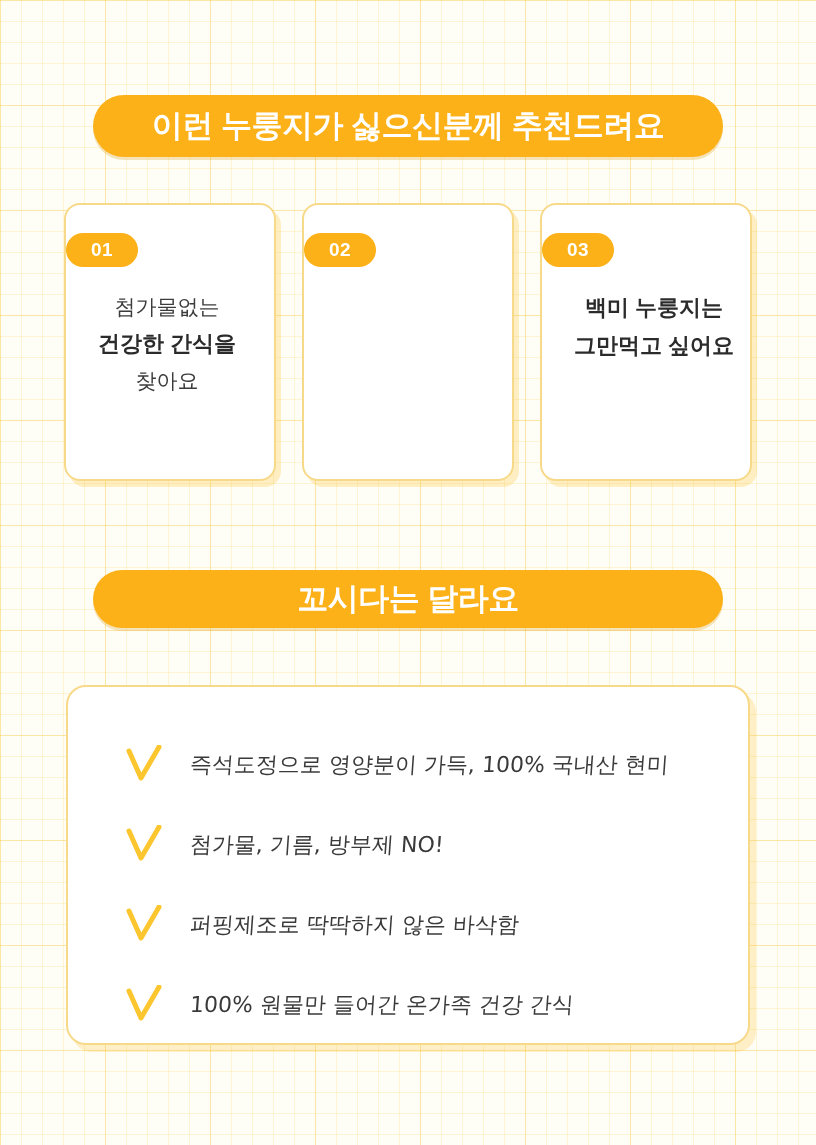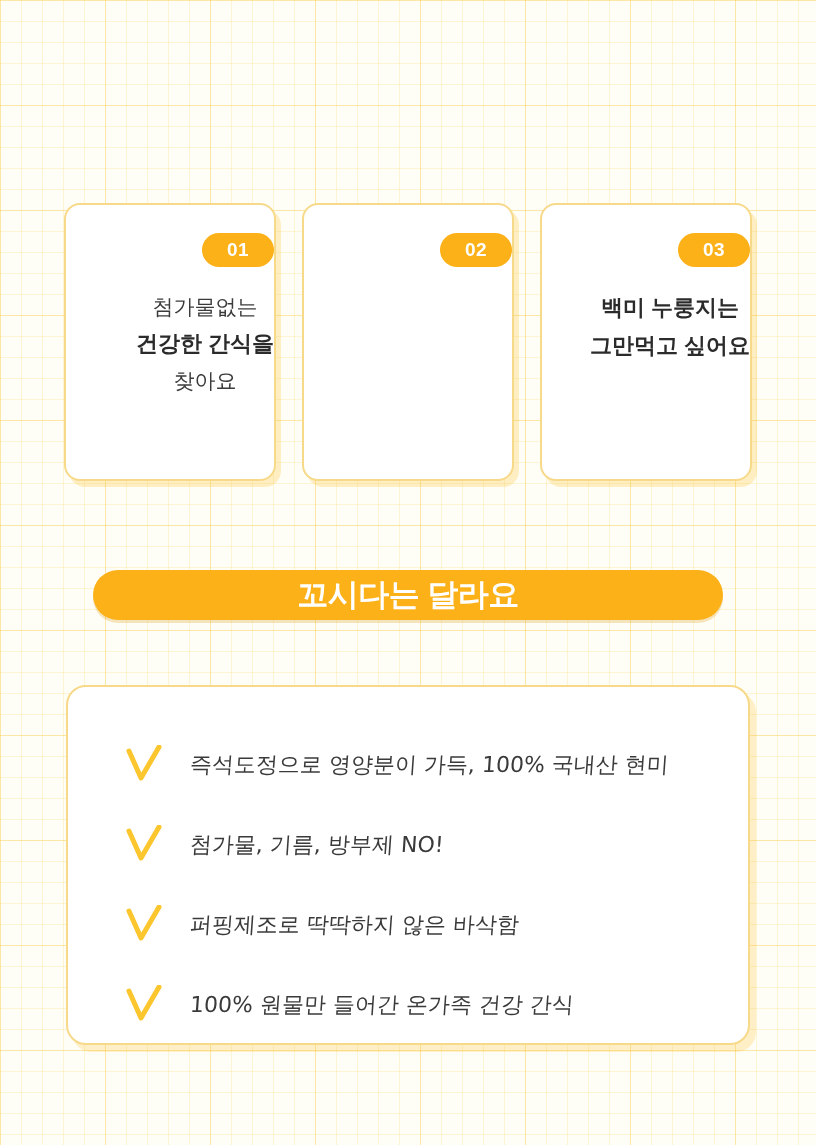--- a/index.html
+++ b/index.html
@@ -53,21 +53,21 @@
     left: 93px;
     top: 95px;
     width: 630px;
     height: 62px;
     font-size: 31px;
   }
   #banner-mid {
     left: 93px;
     top: 570px;
     width: 630px;
-    height: 50px;
+    height: 58px;
     font-size: 31px;
   }
 
   
   .cards {
     position: absolute;
     left: 64px;
     top: 203px;
     width: 688px;
     height: 285px;
@@ -77,21 +77,21 @@
   .card {
     position: relative;
     width: 212px;
     height: 278px;
     background: #ffffff;
     border: 2px solid #f7d98a;
     border-radius: 16px;
     box-shadow: 5px 6px 0 rgba(250, 196, 60, 0.28);
     display: flex;
     flex-direction: column;
-    align-items: flex-end;
+    align-items: flex-start;
     padding-top: 28px;
     box-sizing: border-box;
   }
   .badge {
     width: 72px;
     height: 34px;
     border-radius: 17px;
     background: #fbb117;
     color: #ffffff;
     font-size: 19px;
@@ -155,20 +155,23 @@
     transform: skewX(-4deg);
   }
 </style>
 </head>
 <body>
 
 <div class="page"></div>
 
 <div class="content">
 
+  <div class="banner" id="banner-top">
+    <span>이런 누룽지가 싫으신분께 추천드려요</span>
+  </div>
 
   <div class="cards">
 
     <div class="card">
       <div class="badge">01</div>
       <div class="card-lines">
         <div>첨가물없는</div>
         <div class="em">건강한 간식을</div>
         <div>찾아요</div>
       </div>

